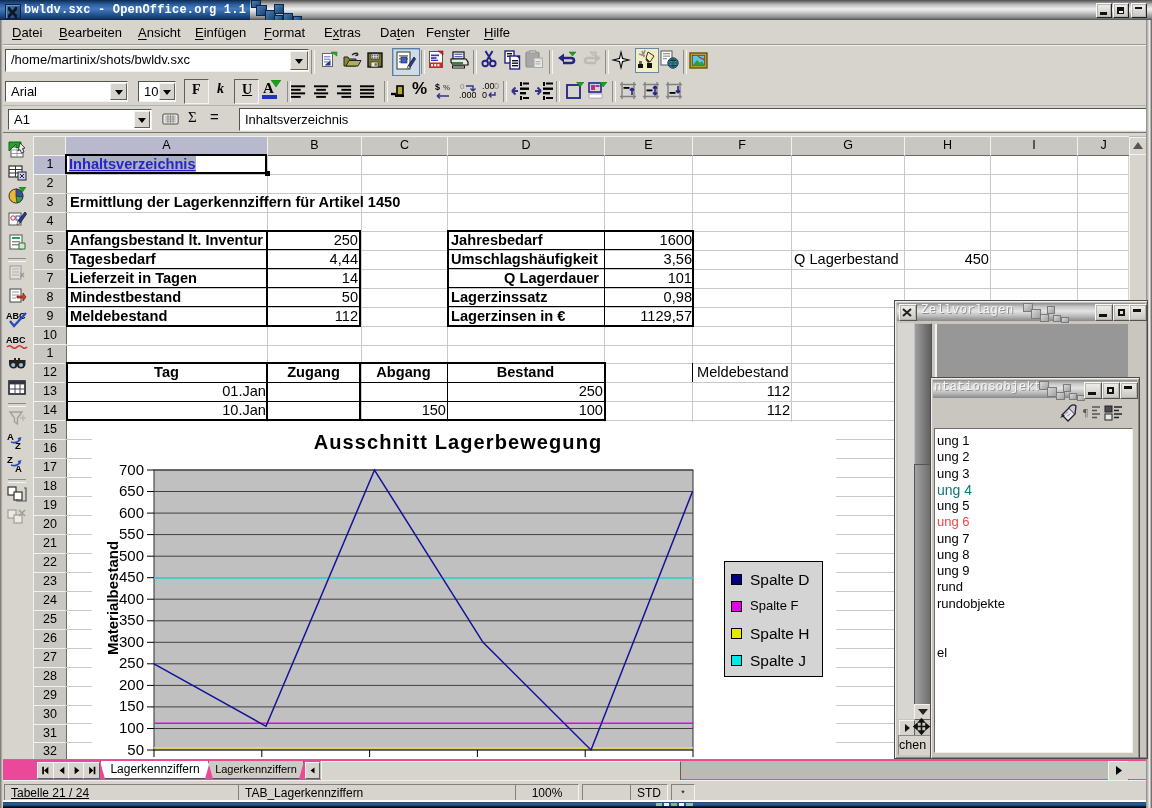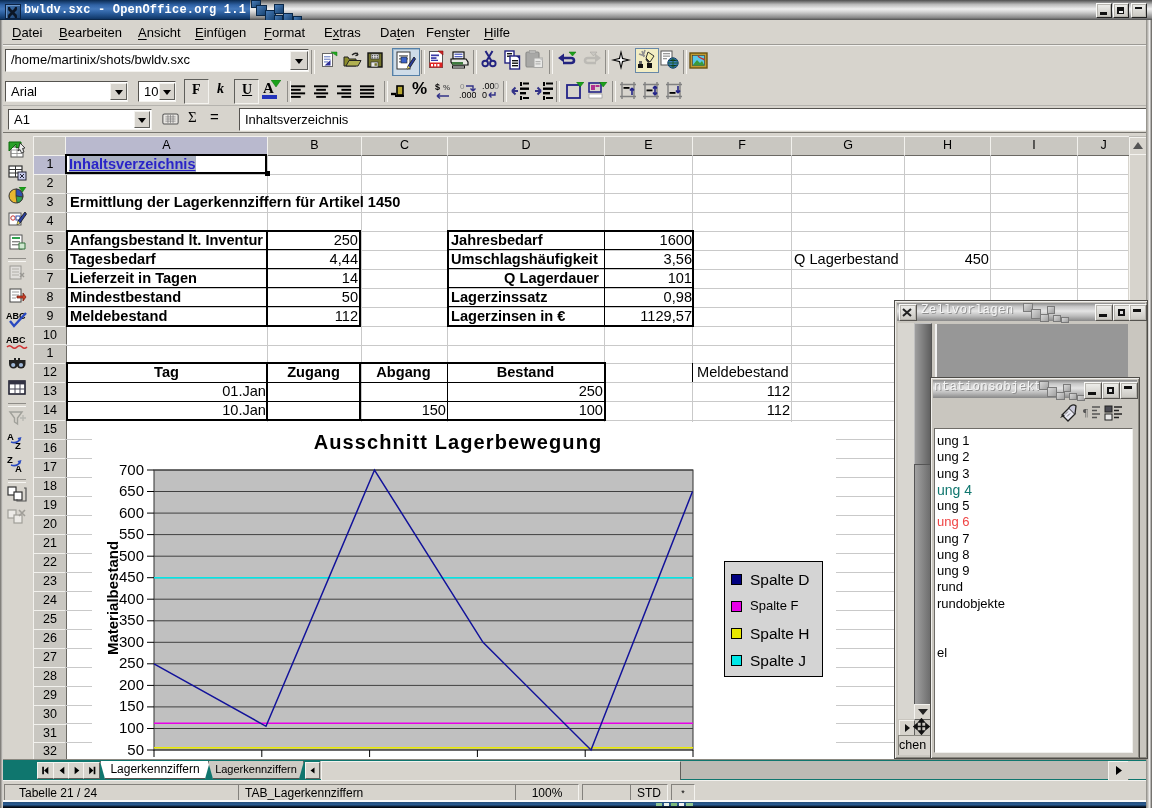--- a/index.html
+++ b/index.html
@@ -62,21 +62,21 @@
   background:linear-gradient(180deg,#8a8a8a 0%,#c6c6c6 20%,#e4e4e4 45%,#bcbcbc 72%,#888888 100%);}
 .ftext{position:absolute;top:2px;font-family:"Liberation Mono",monospace;font-size:12.5px;font-weight:normal;
   color:#f4f4f4;letter-spacing:.2px;white-space:nowrap;text-shadow:1px 1px 0 #909090;}
 
 .sbtrack{position:absolute;background:#bcbab4;}
 .sbthumb{position:absolute;background:#d7d4cd;border-top:1px solid #f4f3ef;border-left:1px solid #f4f3ef;
   border-bottom:1px solid #5f5f5b;border-right:1px solid #5f5f5b;}
 .arrbtn{position:absolute;background:#d7d4cd;border-top:1px solid #f4f3ef;border-left:1px solid #f4f3ef;
   border-bottom:1px solid #5f5f5b;border-right:1px solid #5f5f5b;}
 
-#tabbar{left:0;top:760px;width:1152px;height:20px;background:#0f766e;}
+#tabbar{left:0;top:760px;width:1152px;height:20px;background:#ec4899;}
 .sheettab{position:absolute;top:1px;height:17px;font-size:12px;line-height:17px;text-align:center;color:#000;}
 
 #statusbar{left:0;top:780px;width:1152px;height:24px;background:#d7d4cd;border-top:1px solid #f2f1ee;}
 .sfield{position:absolute;top:3px;height:16px;line-height:16px;font-size:12px;
   border-top:1px solid #83817c;border-left:1px solid #83817c;
   border-bottom:1px solid #f4f3ef;border-right:1px solid #f4f3ef;background:#d7d4cd;
   padding:0;white-space:nowrap;overflow:hidden;}
 #frameB{left:0;top:800px;width:1152px;height:8px;background:linear-gradient(180deg,#fafafa 0%,#fafafa 20%,#24507f 30%,#2a5c92 60%,#0c1d33 82%,#000 100%);}
 #frameR{left:1146px;top:20px;width:6px;height:788px;background:linear-gradient(90deg,#8a8881 0%,#c6c4c0 35%,#efeeec 60%,#55534f 100%);}
 #frameL{left:0;top:20px;width:3px;height:788px;background:linear-gradient(90deg,#6f6d68,#e3e1dd);}
@@ -742,21 +742,21 @@
           <path d="M8.5 4.5 L4.5 7.5 L8.5 10.5 Z" fill="#000"></path>
         </svg></div>
       <div class="sbtrack" style="left:320px;top:1px;width:790px;height:18px;"></div>
       <div class="sbthumb" style="left:321px;top:1px;width:358px;height:18px;"></div>
       <div class="arrbtn" style="left:1108px;top:1px;width:19px;height:18px;"><svg width="19" height="17" viewBox="0 0 19 17">
           <path d="M7 4 L13 8.5 L7 13 Z" fill="#000"></path>
         </svg></div>
       <div class="abs" style="left:1128px;top:1px;width:18px;height:18px;background:#d7d4cd;"></div>
     </div>
     <div class="abs" id="statusbar">
-      <div class="sfield" style="left:4px;width:229px;padding-left:14px;">Tabelle 21 / 24</div>
+      <div class="sfield" style="left:4px;width:229px;padding-left:6px;text-decoration:underline;">Tabelle 21 / 24</div>
       <div class="sfield" style="left:238px;width:272px;padding-left:6px;">TAB_Lagerkennziffern</div>
       <div class="sfield" style="left:515px;width:62px;text-align:center;">100%</div>
       <div class="sfield" style="left:582px;width:47px;"></div>
       <div class="sfield" style="left:630px;width:36px;text-align:center;">STD</div>
       <div class="sfield" style="left:671px;width:22px;text-align:center;font-size:9px;">*</div>
     </div>
     <div class="abs" id="frameB"></div>
     <div class="abs" style="left:656px;top:803px;width:6px;height:3px;background:#8fc48f;"></div>
     <div class="abs" style="left:664px;top:803px;width:5px;height:3px;background:#e8f0e8;"></div>
     <div class="abs" style="left:671px;top:803px;width:6px;height:3px;background:#7ab87a;"></div>

